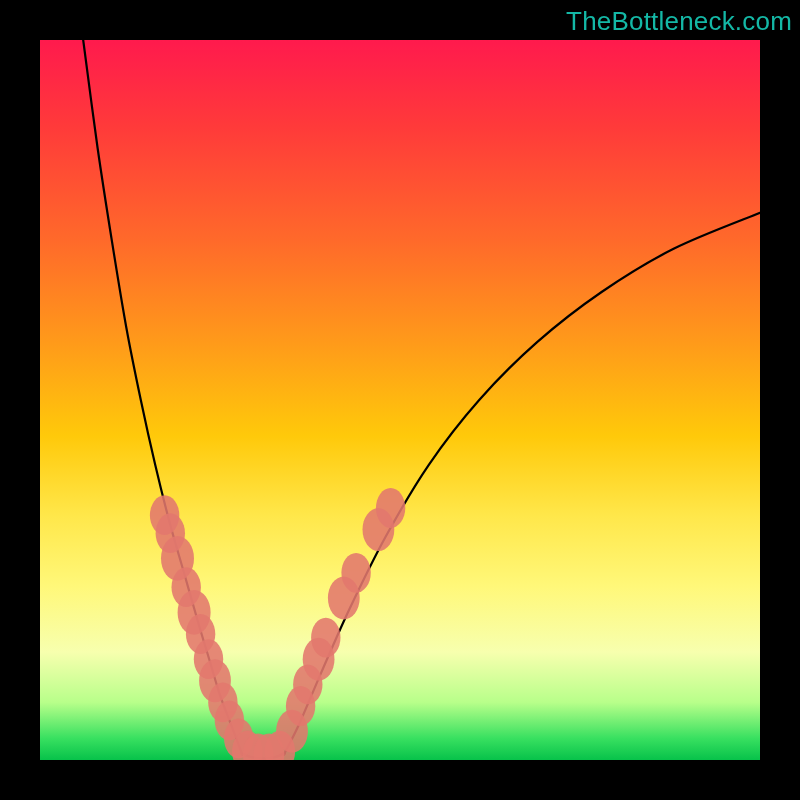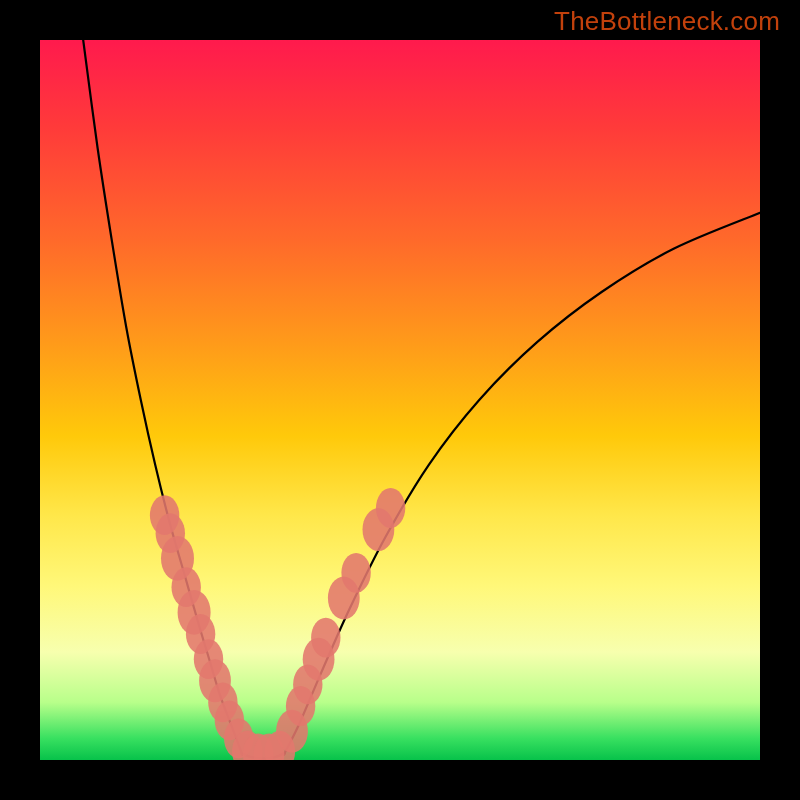--- a/index.html
+++ b/index.html
@@ -36,22 +36,22 @@
       #fff87a 76%,
       #f7ffae 85%,
       #b8ff8a 92%,
       #38e060 97%,
       #07c24a 100%
     );
   }
   .watermark {
     position: absolute;
     top: 6px;
-    right: 20px;
-    color: #c2410c;
+    right: 8px;
+    color: #14b8a6;
     font-size: 26px;
     font-weight: 500;
     letter-spacing: 0.2px;
     user-select: none;
     text-align: right;
   }
   svg.curve {
     position: absolute;
     top: 0;
     left: 0;

